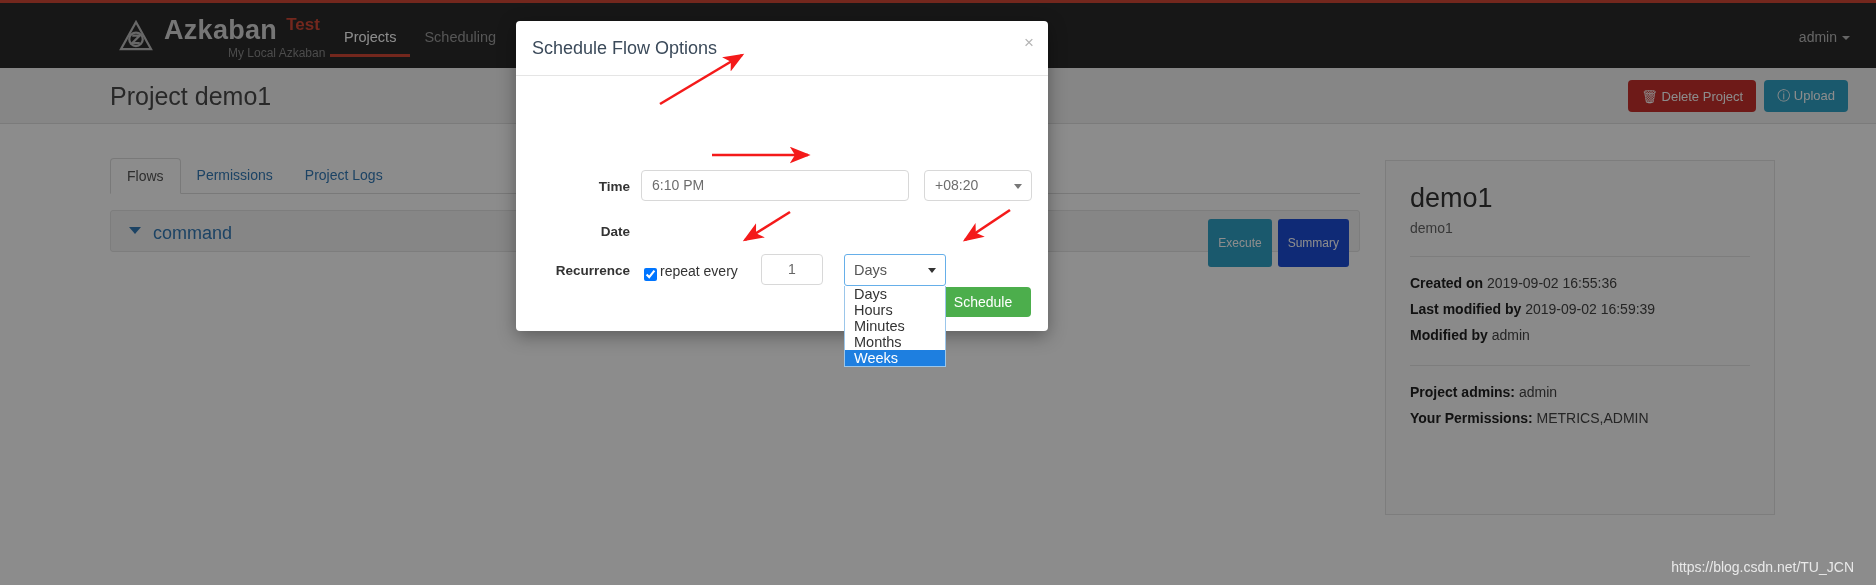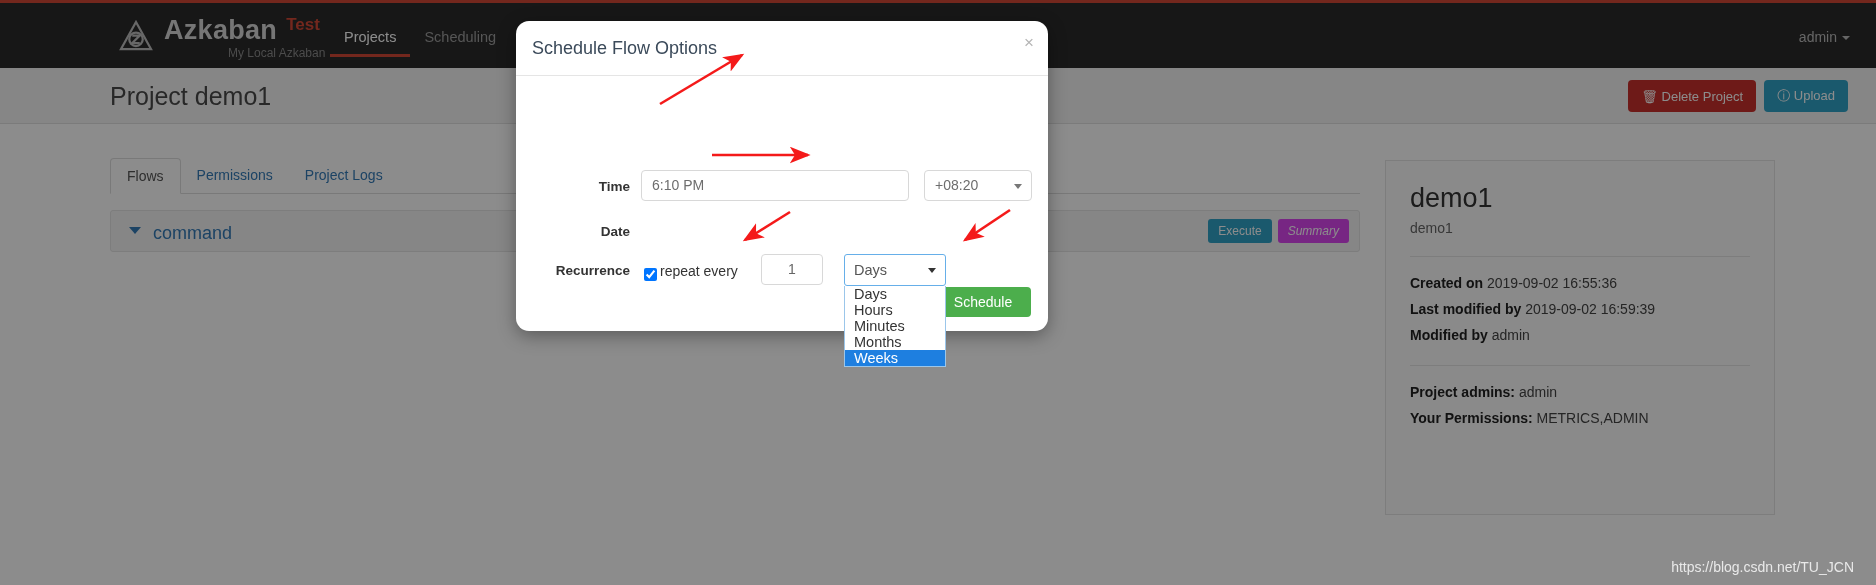--- a/index.html
+++ b/index.html
@@ -67,21 +67,21 @@
     position:absolute; left:110px; top:210px; width:1250px; height:42px;
     background:#f5f5f5; border:1px solid #e3e3e3; border-radius:3px;
   }
   #flow-caret {
     position:absolute; left:18px; top:16px;
     border-left:6px solid transparent; border-right:6px solid transparent;
     border-top:7px solid #337ab7;
   }
   #flow-name { position:absolute; left:42px; top:12px; color:#337ab7; font-size:18px; cursor:pointer; }
   #flow-actions { position:absolute; right:10px; top:8px; display:flex; gap:6px; }
-  .btn-sm { font-size:12px; padding:5px 10px; border-radius:3px; color:#fff; border:none; cursor:pointer;
+  .btn-sm { font-size:12px; padding:17px 10px; border-radius:3px; color:#fff; border:none; cursor:pointer;
             font-family:"Liberation Sans", sans-serif; }
 
   
   #info-panel {
     position:absolute; left:1385px; top:160px; width:390px; height:355px;
     background:#fbfbfb; border:1px solid #e3e3e3;
   }
   #info-panel h2 { margin:0; padding:22px 0 0 24px; font-size:27px; color:#333; font-weight:normal; }
   #info-sub { padding:6px 0 0 24px; font-size:14px; color:#666; }
   .info-hr { margin:20px 24px 0 24px; border-top:1px solid #e3e3e3; }
@@ -96,21 +96,21 @@
 
   
   #watermark {
     position:absolute; right:22px; bottom:10px;
     color:#e9e9e9; font-size:14px; z-index:50;
   }
 
   
   #modal {
     position:absolute; left:516px; top:21px; width:532px; height:310px;
-    background:#fff; border-radius:13px; z-index:30;
+    background:#fff; border-radius:4px; z-index:30;
     box-shadow:0 5px 18px rgba(0,0,0,.35);
   }
   #modal-header { position:relative; height:55px; border-bottom:1px solid #e5e5e5; }
   #modal-title { position:absolute; left:16px; top:17px; font-size:18px; color:#3b4a5a; }
   #modal-close {
     position:absolute; right:14px; top:13px; font-size:17px; color:#b5b5b5; cursor:pointer;
     line-height:1;
   }
   #modal-body { position:relative; height:200px; }
 
@@ -226,21 +226,21 @@
   <div class="tab active">Flows</div>
   <div class="tab">Permissions</div>
   <div class="tab">Project Logs</div>
 </div>
 
 <div id="flow-row">
   <span id="flow-caret"></span>
   <span id="flow-name">command</span>
   <div id="flow-actions">
     <button class="btn-sm" style="background:#31a2c6;">Execute</button>
-    <button class="btn-sm" style="background:#d946ef;font-style:italic;">Summary</button>
+    <button class="btn-sm" style="background:#1d4ed8;">Summary</button>
   </div>
 </div>
 
 <div id="info-panel">
   <h2>demo1</h2>
   <div id="info-sub">demo1</div>
   <div class="info-hr"></div>
   <div class="info-line" style="padding-top:18px">
     <b>Created on</b>
     <span>2019-09-02 16:55:36</span>

